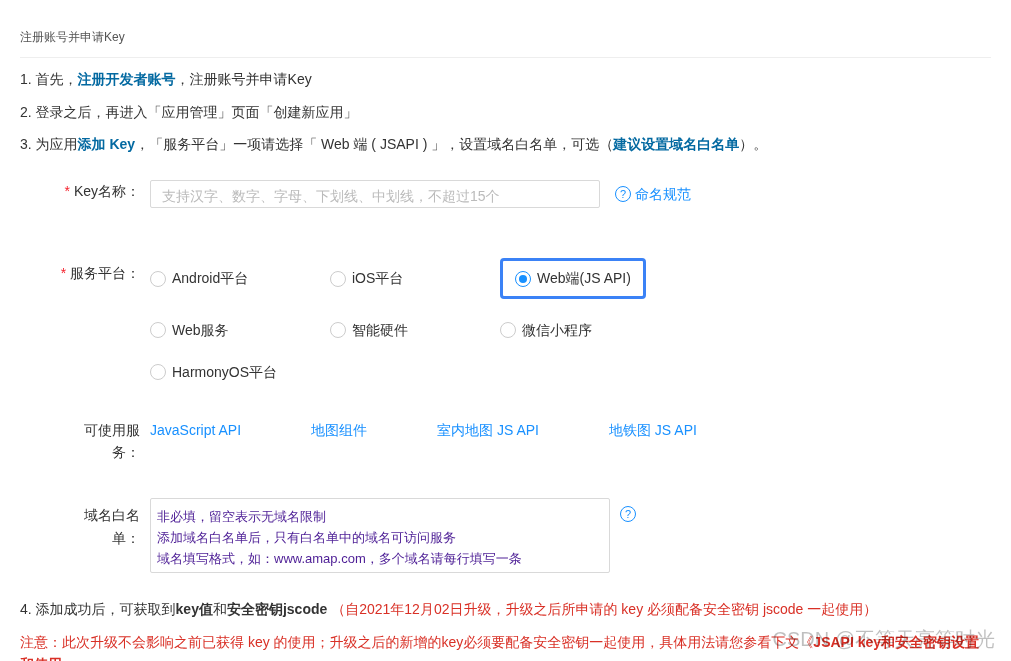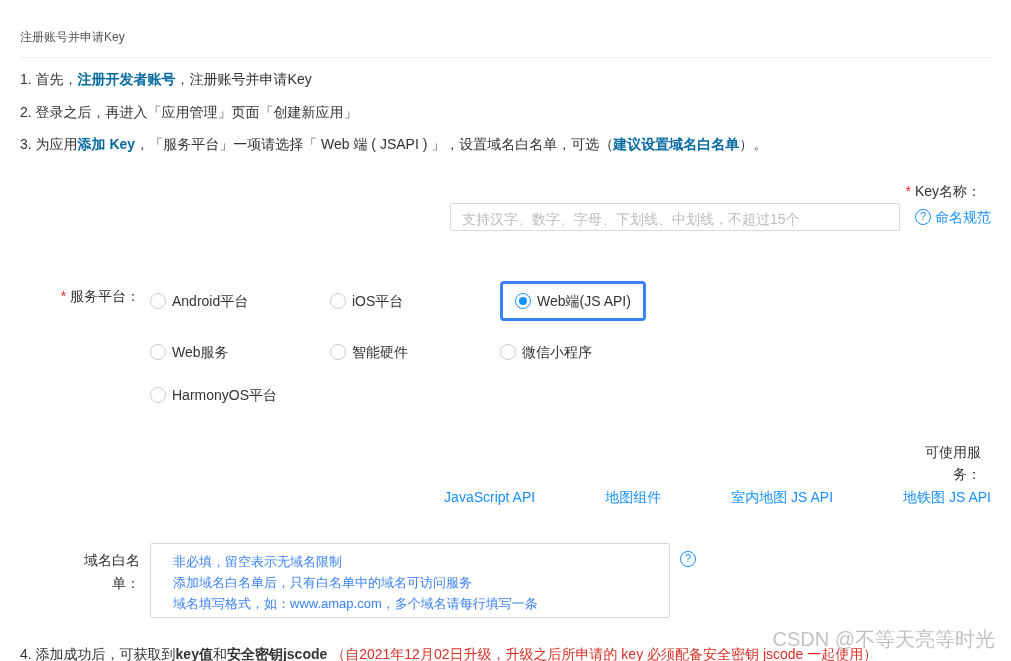--- a/index.html
+++ b/index.html
@@ -14,21 +14,21 @@
       background: #fff;
     }
     .title { font-size: 12px; color: #555; margin-bottom: 10px; padding-bottom: 10px; border-bottom: 1px solid #eee; font-weight: normal; }
     ol.steps { list-style: none; padding: 0; margin: 0; counter-reset: item; }
     ol.steps > li { margin: 10px 0; padding-left: 0; }
     ol.steps > li::before { content: counter(item) ". "; counter-increment: item; color: #333; }
     .link { color: #0369a1; cursor: pointer; font-weight: bold; }
     .red { color: #d93026; }
     .form-area { margin-left: 40px; margin-top: 25px; }
     .form-row { display: flex; align-items: flex-start; margin-bottom: 25px; }
-    .form-row.center { align-items: flex-end; flex-direction: column; }
+    .form-row.center { align-items: flex-start; }
     .label { width: 90px; text-align: right; flex-shrink: 0; padding-right: 10px; }
     .required::before { content: "* "; color: #f5222d; }
     .control { display: flex; align-items: center; flex: 1; }
     .text-input {
       width: 450px;
       height: 28px;
       border: 1px solid #d9d9d9;
       border-radius: 2px;
       padding: 4px 11px;
       font-size: 14px;
@@ -40,28 +40,28 @@
     .radio-grid { display: grid; grid-template-columns: 180px 170px 180px; gap: 20px 0; }
     .radio-item { display: flex; align-items: center; }
     .radio { width: 16px; height: 16px; border: 1px solid #ccc; border-radius: 50%; margin-right: 6px; display: inline-flex; align-items: center; justify-content: center; flex-shrink: 0; }
     .radio.checked { border-color: #1890ff; }
     .radio.checked::after { content:""; width: 8px; height: 8px; background: #1890ff; border-radius: 50%; }
     .highlight-red { border: 3px solid #3b82f6; border-radius: 4px; padding: 6px 12px; display: inline-flex; align-items: center; }
     .service-links { display: flex; gap: 70px; flex-wrap: wrap; }
     .service-links a { color: #1890ff; cursor: pointer; }
     .textarea-wrap { position: relative; }
     .textarea {
-      width: 520px;
+      width: 460px;
       height: 75px;
       border: 1px solid #d9d9d9;
       border-radius: 2px;
-      padding: 8px 22px;
+      padding: 8px 6px;
       font-size: 13px;
       line-height: 1.6;
-      color: #3b82f6;
+      color: #4c1d95;
       resize: none;
     }
     .ta-help { position: absolute; right: -30px; top: 8px; }
     .note4 { margin-top: 30px; }
     .watermark { position: fixed; bottom: 6px; right: 16px; color: rgba(0,0,0,0.25); font-size: 20px; }
   </style>
 </head>
 <body>
 
 <h1 class="title">注册账号并申请Key</h1>

